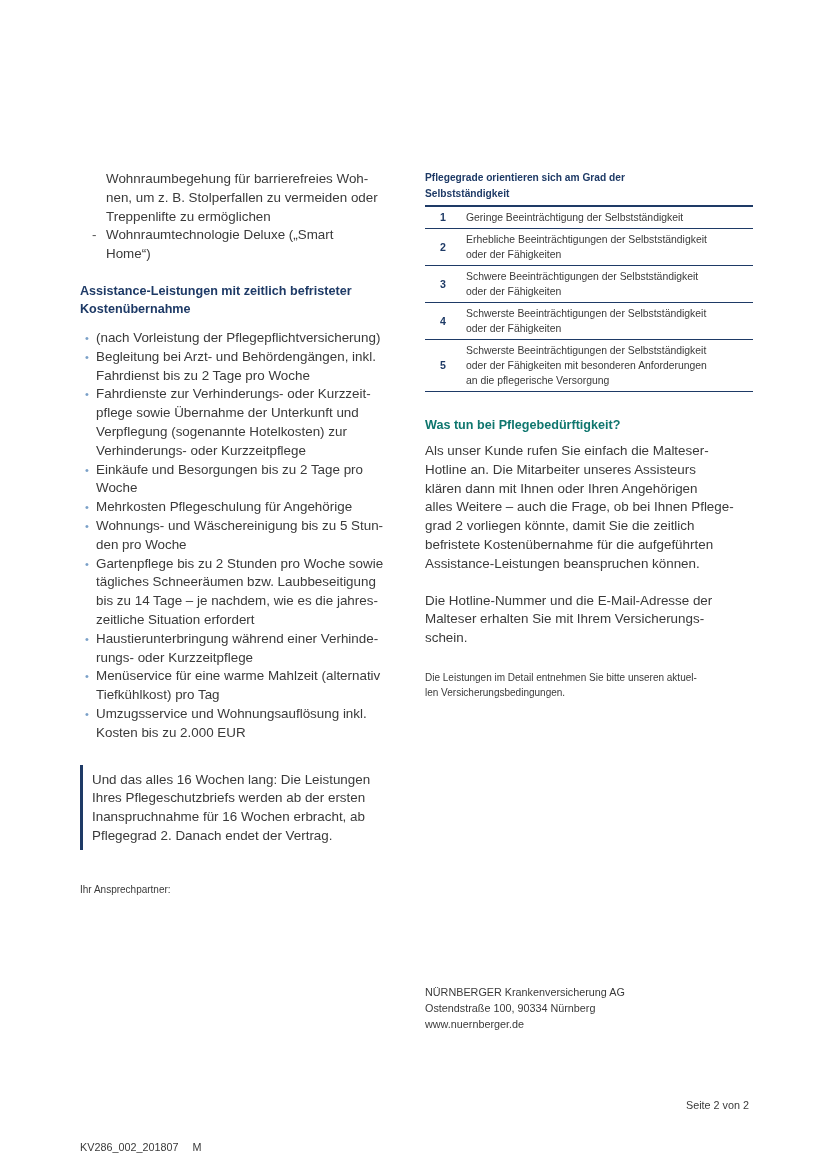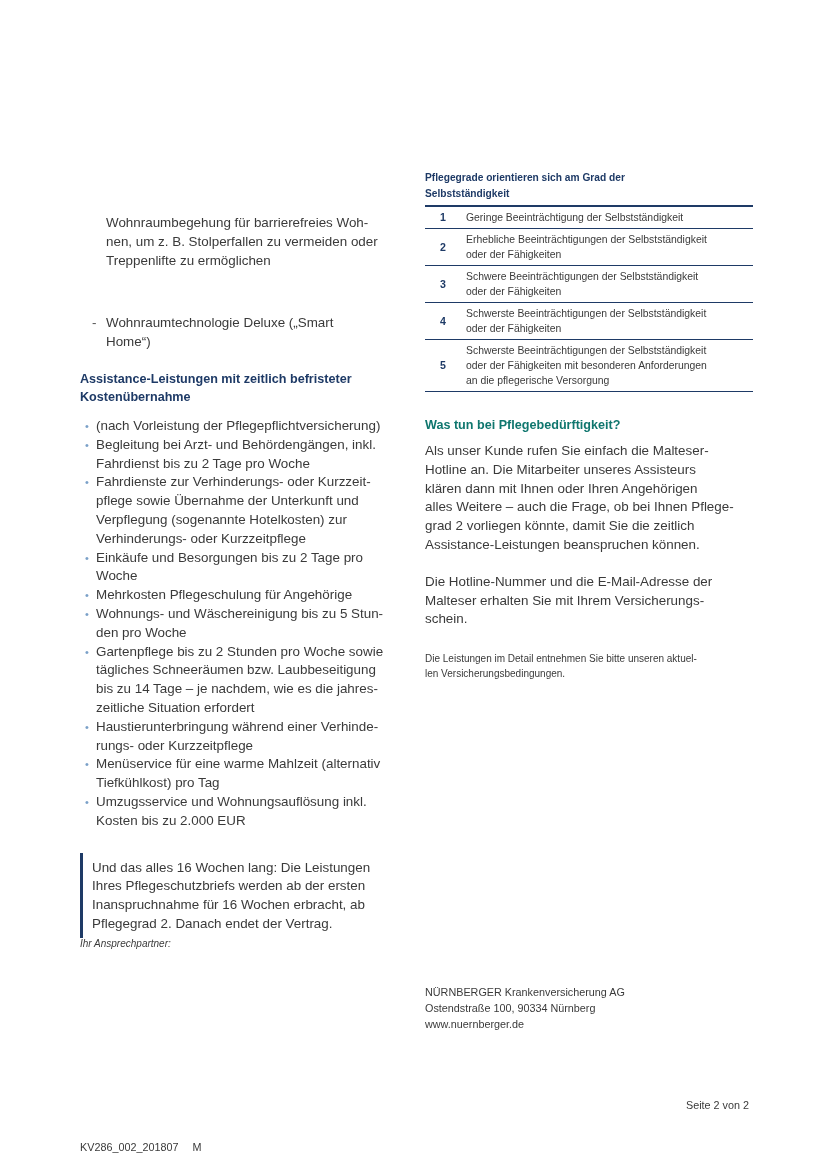--- a/index.html
+++ b/index.html
@@ -1,28 +1,28 @@
 <!DOCTYPE html>
 <html><head>
 <meta charset="utf-8">
 <style>
   html, body { margin: 0; padding: 0; background: #ffffff; }
   body { width: 826px; height: 1169px; position: relative; font-family: "Liberation Sans", sans-serif; color: #3a3a3a; overflow: hidden; }
   .col-left { position: absolute; left: 80px; top: 170px; width: 322px; }
   .col-right { position: absolute; left: 425px; top: 170px; width: 328px; }
-  .body-text { font-size: 13.4px; line-height: 18.8px; margin-top: 44px; }
+  .body-text { font-size: 13.4px; line-height: 18.8px; }
   .indent { padding-left: 26px; }
   .dash-item { position: relative; padding-left: 26px; }
   .dash-item .dash { position: absolute; left: 12px; top: 0; color: #555; }
   h2.sec { font-size: 12.6px; font-weight: bold; color: #1e3a66; line-height: 18.5px; margin: 18px 0 10px 0; }
   ul.bullets { list-style: none; margin: 0; padding: 0; }
   ul.bullets li { position: relative; padding-left: 16px; font-size: 13.4px; line-height: 18.8px; }
   ul.bullets li .dot { position: absolute; left: 5px; top: 0; color: #7aa0c8; font-size: 11px; }
   .quote { margin-top: 22px; border-left: 3px solid #1e3a66; padding: 6px 0 4px 9px; font-size: 13.4px; line-height: 18.8px; }
-  .contact { font-size: 10px; color: #3a3a3a; font-style: italic; }
+  .contact { margin-top: 34px; font-size: 10px; color: #3a3a3a; }
   .tbl-title { font-size: 10.2px; font-weight: bold; color: #1e3a66; line-height: 15.5px; margin: 0 0 4px 0; }
   table.grades { border-collapse: collapse; width: 328px; font-size: 10.4px; color: #3a3a3a; }
   table.grades td { padding: 3px 0 3px 0; line-height: 15px; vertical-align: middle; }
   table.grades tr { border-bottom: 1px solid #1e3a66; }
   table.grades { border-top: 2px solid #1e3a66; }
   table.grades td.num { width: 36px; text-align: center; font-weight: bold; color: #1e3a66; font-size: 10.6px; }
   table.grades td.desc { padding-left: 5px; }
   .right-h { font-size: 12.6px; font-weight: bold; color: #0f766e; margin: 26px 0 10px 0; }
   .para { font-size: 13.4px; line-height: 18.8px; margin: 0 0 18px 0; }
   .small-note { font-size: 10px; line-height: 15px; margin-top: 22px; }
@@ -161,20 +161,21 @@
       </tbody>
   </table>
 
   <div class="right-h">Was tun bei Pflegebedürftigkeit?</div>
   <div class="para" id="para1">
       <div>Als unser Kunde rufen Sie einfach die Malteser-</div>
       <div>Hotline an. Die Mitarbeiter unseres Assisteurs</div>
       <div>klären dann mit Ihnen oder Ihren Angehörigen</div>
       <div>alles Weitere – auch die Frage, ob bei Ihnen Pflege-</div>
       <div>grad 2 vorliegen könnte, damit Sie die zeitlich</div>
+      <div>befristete Kostenübernahme für die aufgeführten</div>
       <div>Assistance-Leistungen beanspruchen können.</div>
     </div>
   <div class="para" id="para2">
       <div>Die Hotline-Nummer und die E-Mail-Adresse der</div>
       <div>Malteser erhalten Sie mit Ihrem Versicherungs-</div>
       <div>schein.</div>
     </div>
   <div class="small-note" id="note">
       <div>Die Leistungen im Detail entnehmen Sie bitte unseren aktuel-</div>
       <div>len Versicherungsbedingungen.</div>

